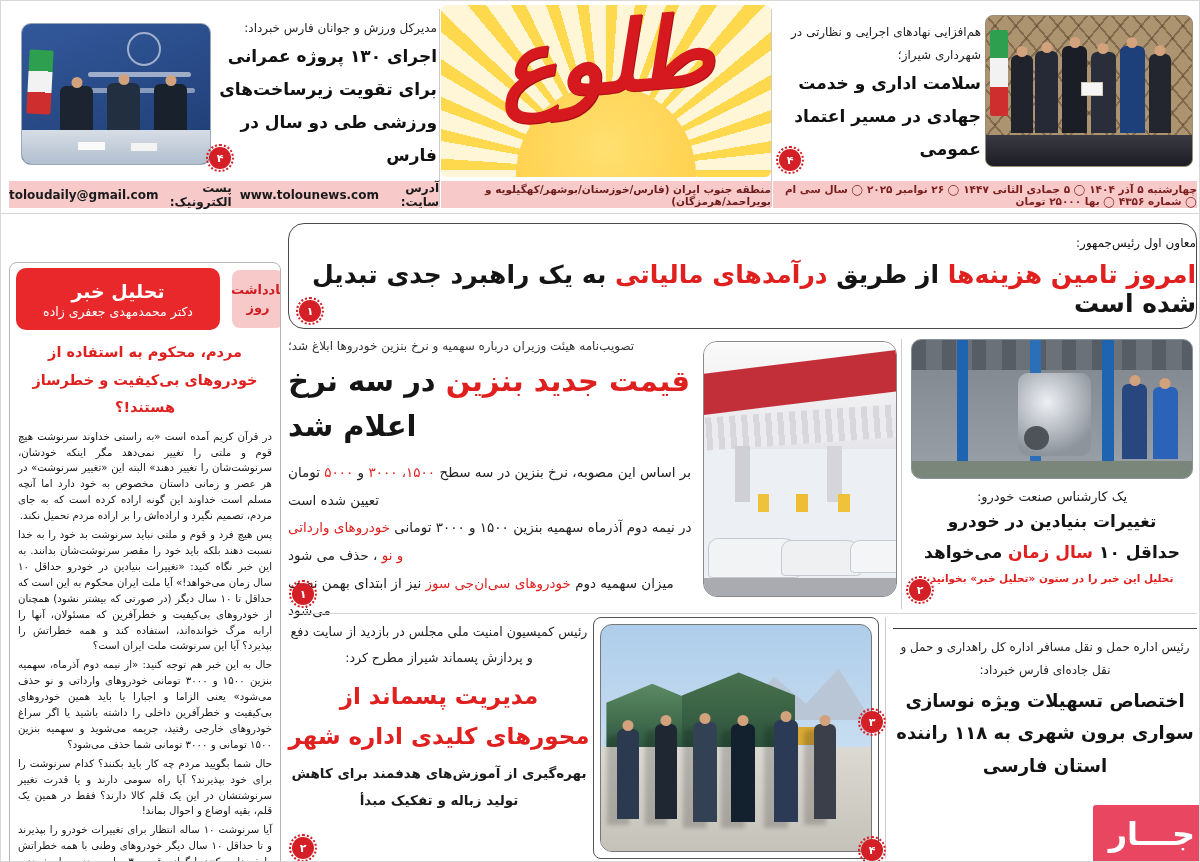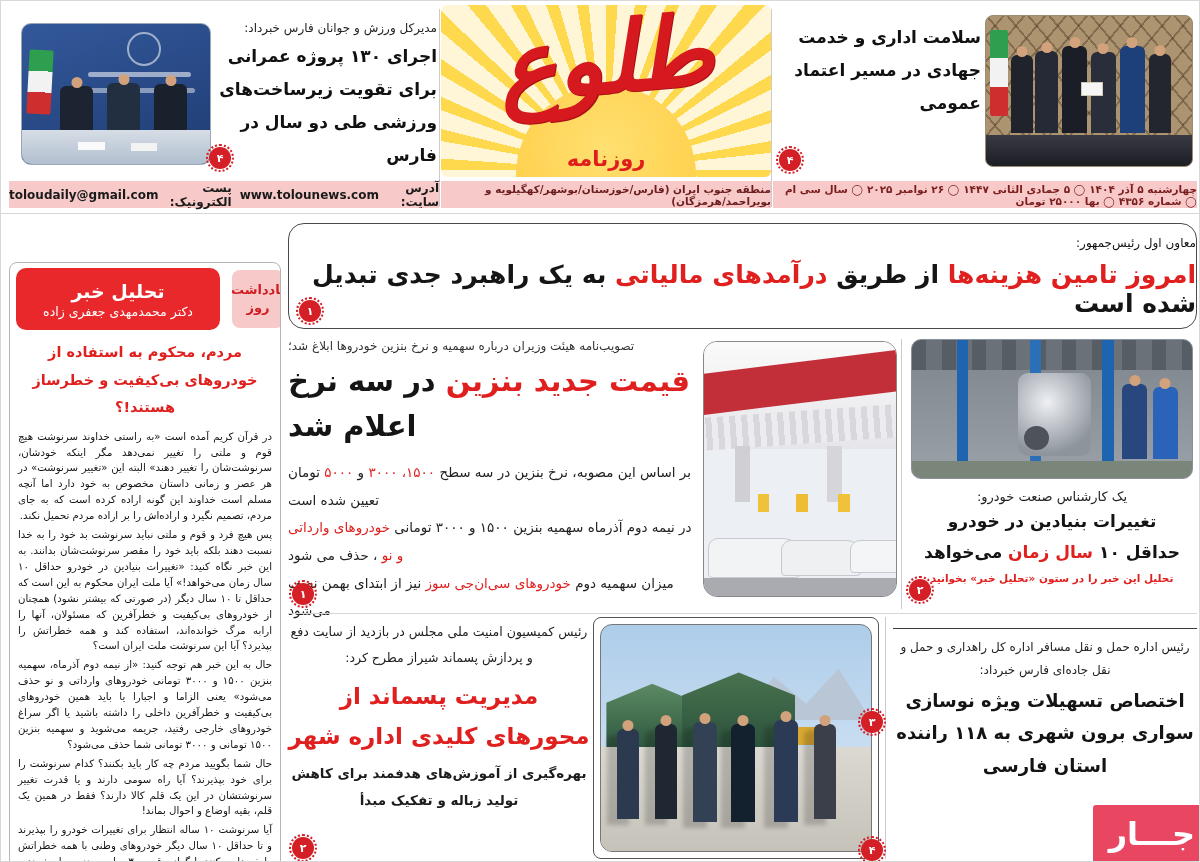--- a/index.html
+++ b/index.html
@@ -104,41 +104,41 @@
   .flag-v { position:absolute; border-radius:2px;
             background:linear-gradient(180deg,#2e9e4f 0 33%,#f2f2f2 33% 66%,#cf2e2e 66%); }
 </style>
 </head>
 <body>
 
 <div class="page">
 
   <section class="abs block-muni">
     <div class="muni-text center">
+      <div class="kicker">هم‌افزایی نهادهای اجرایی و نظارتی در شهرداری شیراز؛</div>
       <div class="h-top">سلامت اداری و خدمت جهادی در مسیر اعتماد عمومی</div>
     </div>
     <span class="badge" style="left:6px; bottom:4px;">۴</span>
     <div class="muni-photo">
       <div class="abs" style="inset:0; background:repeating-linear-gradient(50deg, rgba(71,49,28,.4) 0 2px, transparent 2px 16px), repeating-linear-gradient(-50deg, rgba(71,49,28,.4) 0 2px, transparent 2px 16px);"></div>
       <div class="flag-v" style="left:4px; top:14px; width:18px; height:86px;"></div>
       <div class="fig" style="left:12%; bottom:22%; width:11%; height:52%; background:#20222c;"></div>
       <div class="fig" style="left:24%; bottom:22%; width:11%; height:55%; background:#262a36;"></div>
       <div class="fig" style="left:37%; bottom:22%; width:12%; height:58%; background:#1c1e27;"></div>
       <div class="fig" style="left:51%; bottom:22%; width:12%; height:54%; background:#2a2d3a;"></div>
       <div class="fig" style="left:65%; bottom:22%; width:12%; height:58%; background:#1d3f7a;"></div>
       <div class="fig" style="left:79%; bottom:22%; width:11%; height:53%; background:#23252f;"></div>
       <div class="abs" style="left:46%; top:44%; width:11%; height:9%; background:#f5f5f5; border:1px solid #cfcab8;"></div>
       <div class="abs" style="left:0; bottom:0; width:100%; height:21%; background:linear-gradient(#3a3a44,#1d1d24);"></div>
     </div>
   </section>
 
   <section class="abs masthead">
     <div class="sun"></div>
     <div class="logo">طلوع</div>
-    <div class="masthead-sub">روزنامه</div>
   </section>
 
   <section class="abs block-sports">
     <div class="sports-photo">
       <div class="flag-v" style="left:6px; top:26px; width:24px; height:64px; transform:rotate(3deg);"></div>
       <div class="abs" style="right:26%; top:6%; width:34px; height:34px; border-radius:50%; border:2px solid rgba(255,255,255,.55);"></div>
       <div class="abs" style="right:10%; top:34%; width:55%; height:5px; background:rgba(255,255,255,.55); border-radius:3px;"></div>
       <div class="abs" style="right:8%; top:46%; width:60%; height:5px; background:rgba(255,255,255,.45); border-radius:3px;"></div>
       <div class="fig" style="left:20%; bottom:24%; width:18%; height:32%; background:#1b2430;"></div>
       <div class="fig" style="left:45%; bottom:24%; width:18%; height:34%; background:#222f40;"></div>

